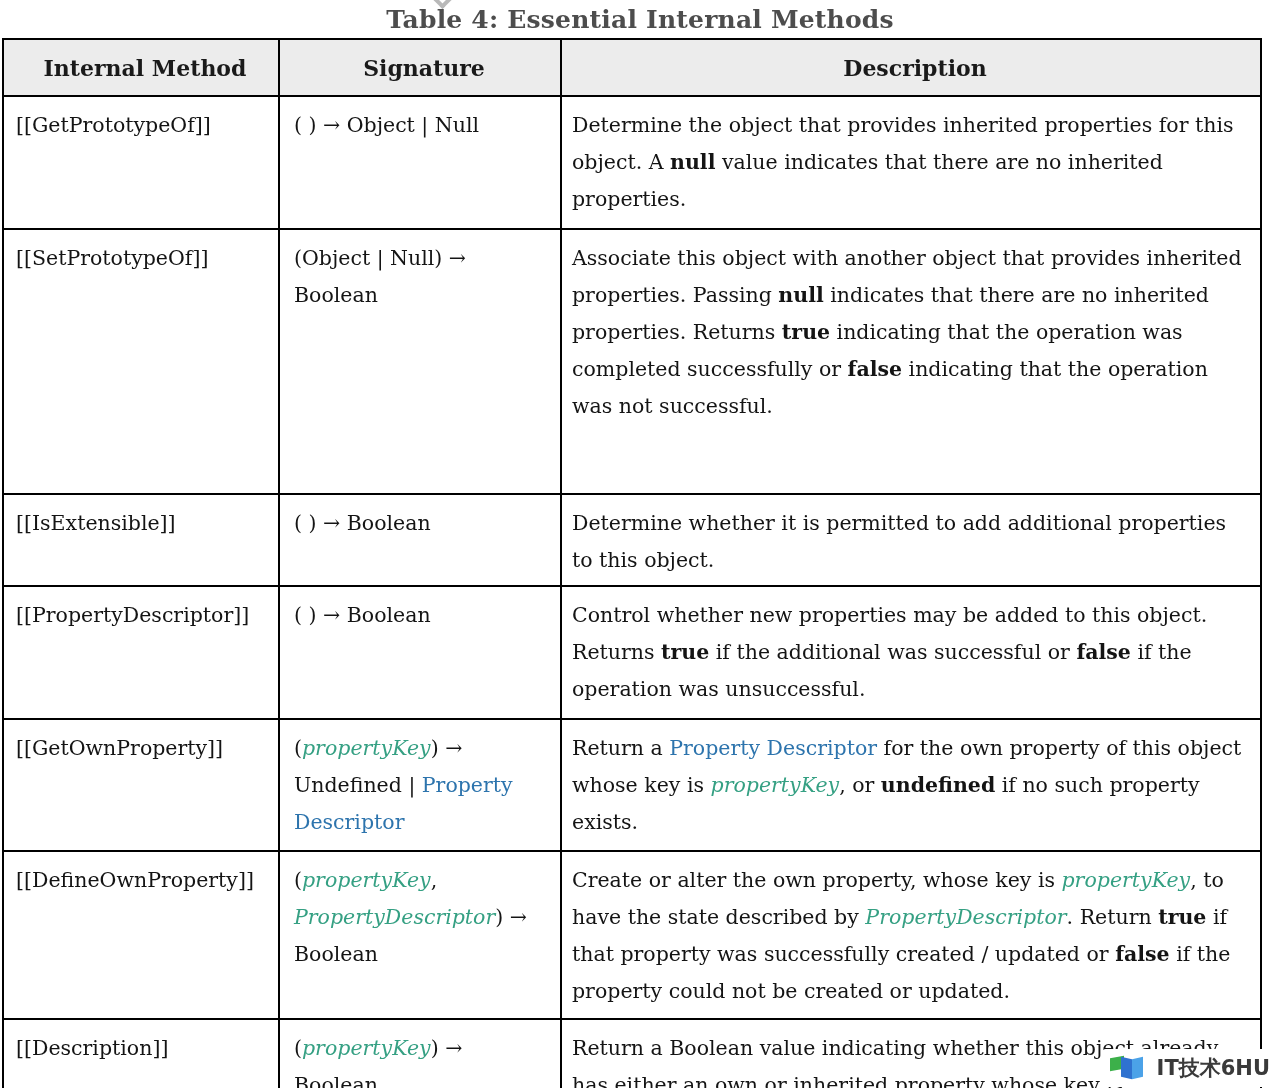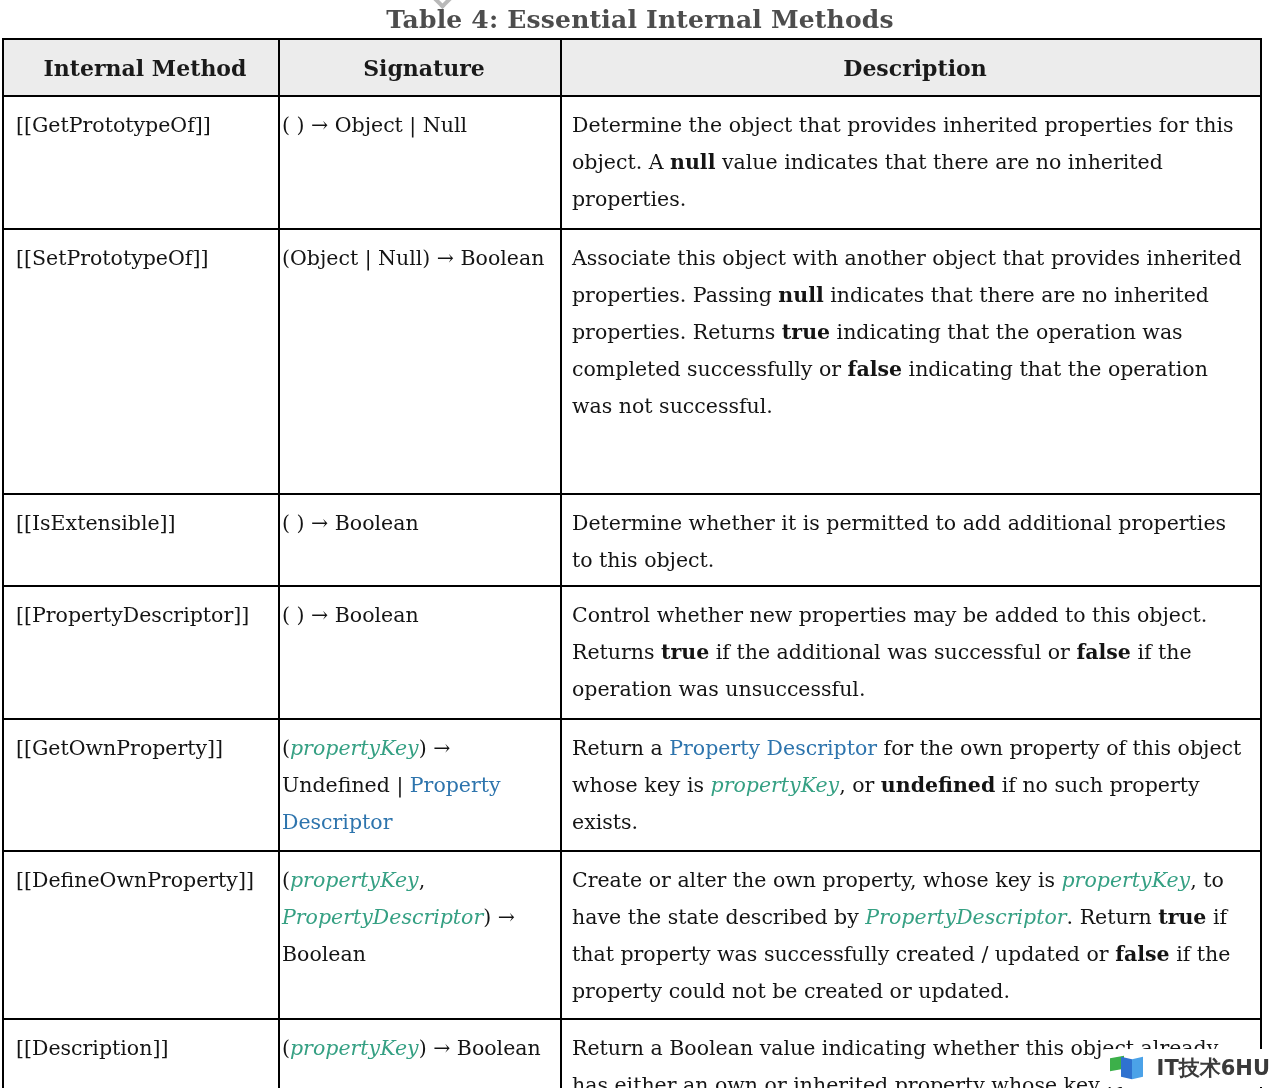--- a/index.html
+++ b/index.html
@@ -18,21 +18,21 @@
     transform:rotate(45deg);}
   h1{font-size:25px; font-weight:bold; color:var(--title); letter-spacing:.2px;}
 
   table{position:absolute; left:2px; top:38px; width:1258px;
     border-collapse:collapse; table-layout:fixed;}
   col.c1{width:276px;} col.c2{width:282px;} col.c3{width:700px;}
   th,td{border:2px solid var(--border); vertical-align:top; text-align:left;}
   thead th{background:var(--header-bg); height:57px; font-size:22px;
     text-align:center; vertical-align:middle; color:#1a1a1a;padding-left:8px;}
   td{font-size:20.5px; line-height:37px; padding:10px 12px 6px 12px; background:#fff;}
-  td.sig{padding-left:2px;}
+  td.sig{padding-left:14px;}
   td.desc{padding-left:10px; padding-right:10px;border-radius:19px;}
   tbody tr:nth-child(1){height:133px;}
   tbody tr:nth-child(2){height:265px;}
   tbody tr:nth-child(3){height:90px;}
   tbody tr:nth-child(4){height:133px;}
   tbody tr:nth-child(5){height:132px;}
   tbody tr:nth-child(6){height:168px;}
   tbody tr:nth-child(7){height:128px;}
   .s-b{font-weight:bold;}
   .s-g{color:var(--green); font-style:italic;}

